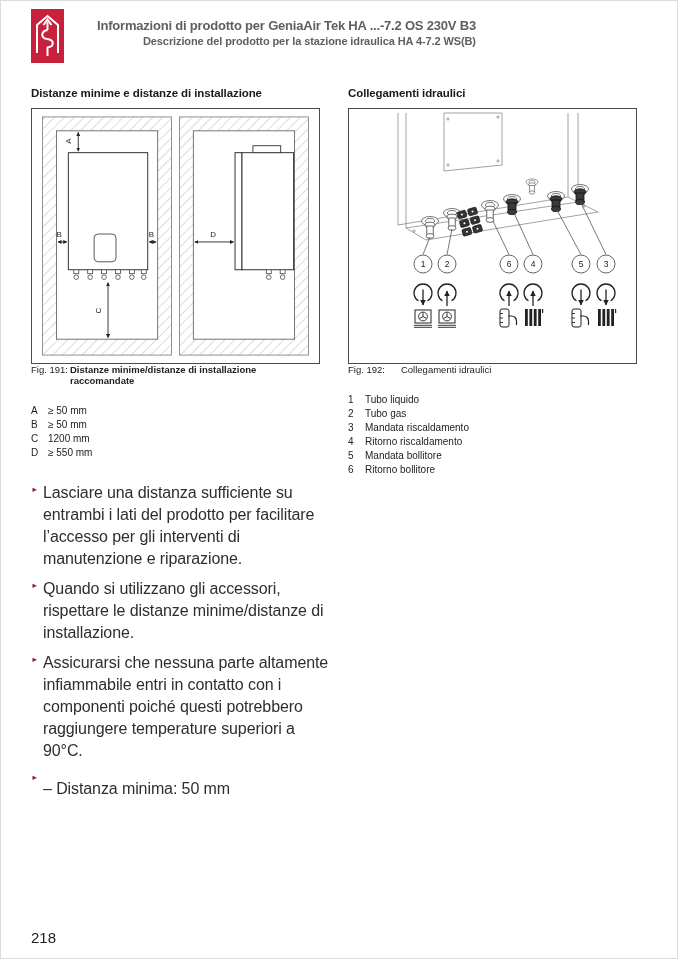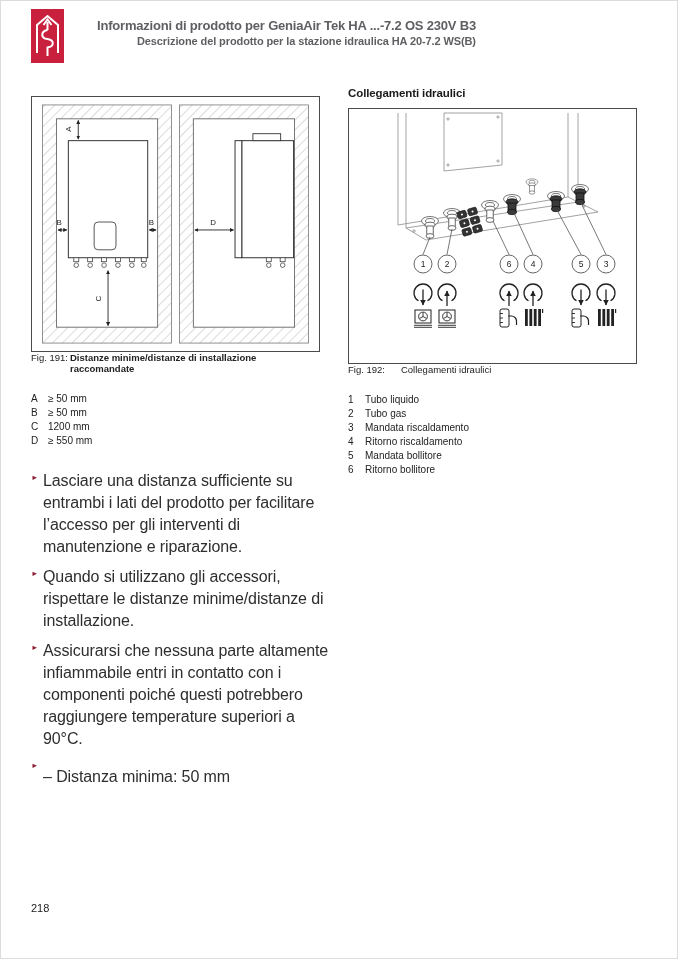--- a/index.html
+++ b/index.html
@@ -37,44 +37,45 @@
   
   .key-list{margin-top:18px;font-size:10px;color:#222;}
   .key-row{display:flex;line-height:14px;}
   .key-row .k{width:17px;flex:0 0 auto;}
   
   .bullets{margin-top:22px;width:300px;}
   .bullet{display:flex;margin-bottom:8px;}
   .bullet .marker{color:var(--bullet-red);font-size:7.5px;line-height:15px;width:12px;flex:0 0 auto;}
   .bullet .txt{font-size:16px;line-height:22px;color:#2e2e2e;letter-spacing:-0.1px;}
   .bullet .sub{margin-top:8px;}
-  .footer{position:absolute;left:30px;bottom:44px;font-size:11px;color:#222;}
+  .footer{position:absolute;left:30px;bottom:12px;font-size:15px;color:#222;}
   text{font-family:"Liberation Sans",sans-serif;}
 </style>
 </head>
 <body>
 
 <div class="header">
   <div class="logo">
     <svg viewBox="0 0 33 54">
       <path d="M6,44 L6,16 L16.5,7 L27,16 L27,44" fill="none" stroke="#fff" stroke-width="2"></path>
       <path d="M16.5,21 C9.5,22.5 9.5,29 16.5,30 C23.5,31 23.5,37.5 16.5,38.5 L16.5,47" fill="none" stroke="#fff" stroke-width="2"></path>
       <line x1="16.5" y1="21" x2="16.5" y2="13" stroke="#fff" stroke-width="2"></line>
       <path d="M12.5,16 L16.5,10.5 L20.5,16" fill="none" stroke="#fff" stroke-width="2"></path>
     </svg>
   </div>
   <div class="titles">
     <div class="title">Informazioni di prodotto per GeniaAir Tek HA ...-7.2 OS 230V B3</div>
-    <div class="subtitle">Descrizione del prodotto per la stazione idraulica HA 20-7.2 WS(B)</div>
+    <div class="subtitle">Descrizione del prodotto per la stazione idraulica HA 4-7.2 WS(B)</div>
   </div>
 </div>
 
 <div class="cols">
 
   <section class="col">
+    <h2 class="sec-heading">Distanze minime e distanze di installazione</h2>
 
     <div class="figure-box">
       <svg viewBox="0 0 288 256">
         <defs>
           <pattern id="hatch" width="7" height="7" patternUnits="userSpaceOnUse" patternTransform="rotate(45)">
             <line x1="0" y1="0" x2="0" y2="7" stroke="#b0b0b0" stroke-width="0.9"></line>
           </pattern>
           <marker id="m-arr" viewBox="0 0 10 10" refX="9" refY="5" markerWidth="6.5" markerHeight="6.5" orient="auto-start-reverse">
             <path d="M0,0 L10,5 L0,10 z" fill="#333"></path>
           </marker>

